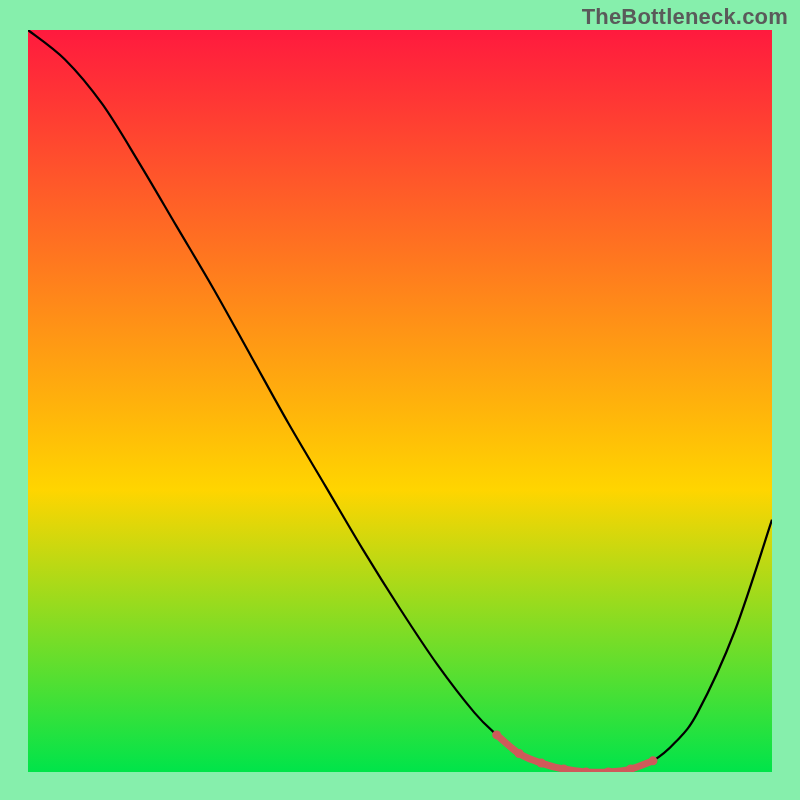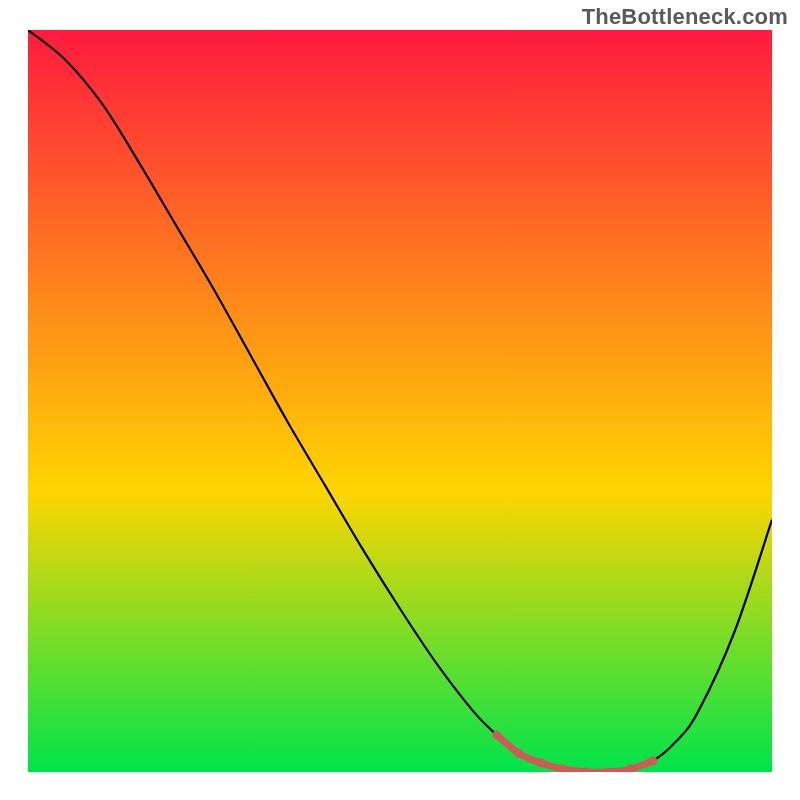--- a/index.html
+++ b/index.html
@@ -8,21 +8,21 @@
     width: 800px;
     height: 800px;
     background: #000;
     font-family: Arial, Helvetica, sans-serif;
     overflow: hidden;
   }
   .stage {
     position: relative;
     width: 800px;
     height: 800px;
-    background: #ffffff;
+    background: #86efac;
   }
   .watermark {
     position: absolute;
     top: 4px;
     right: 12px;
     color: #5a5a5a;
     font-size: 22px;
     font-weight: 600;
     letter-spacing: 0.2px;
     user-select: none;

